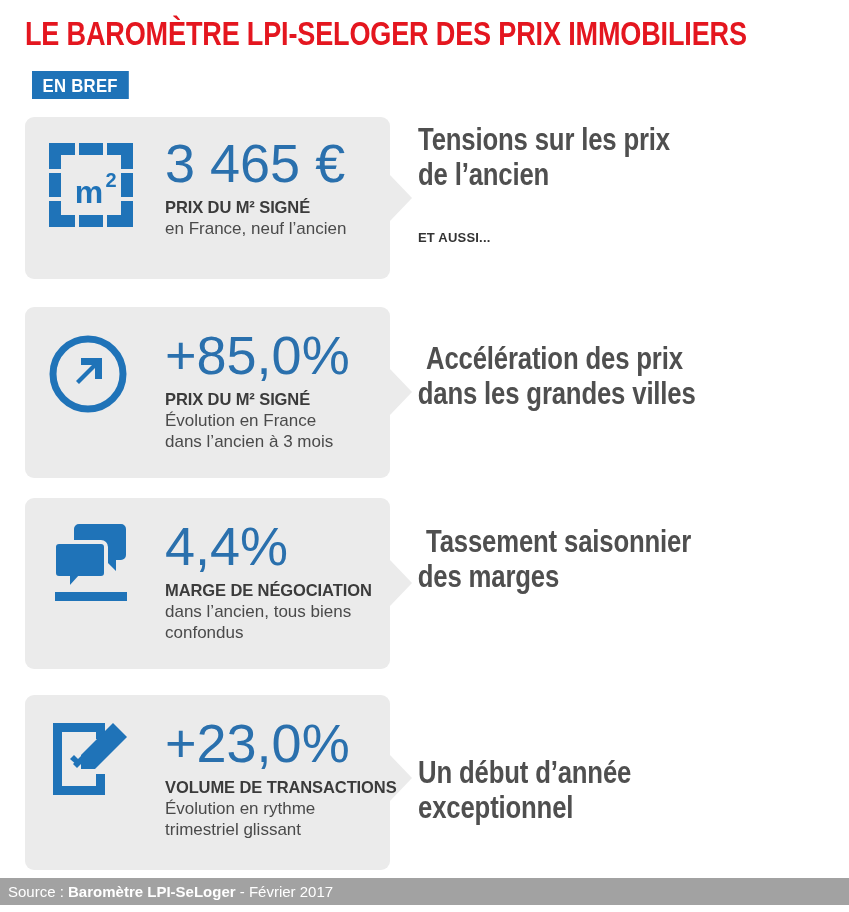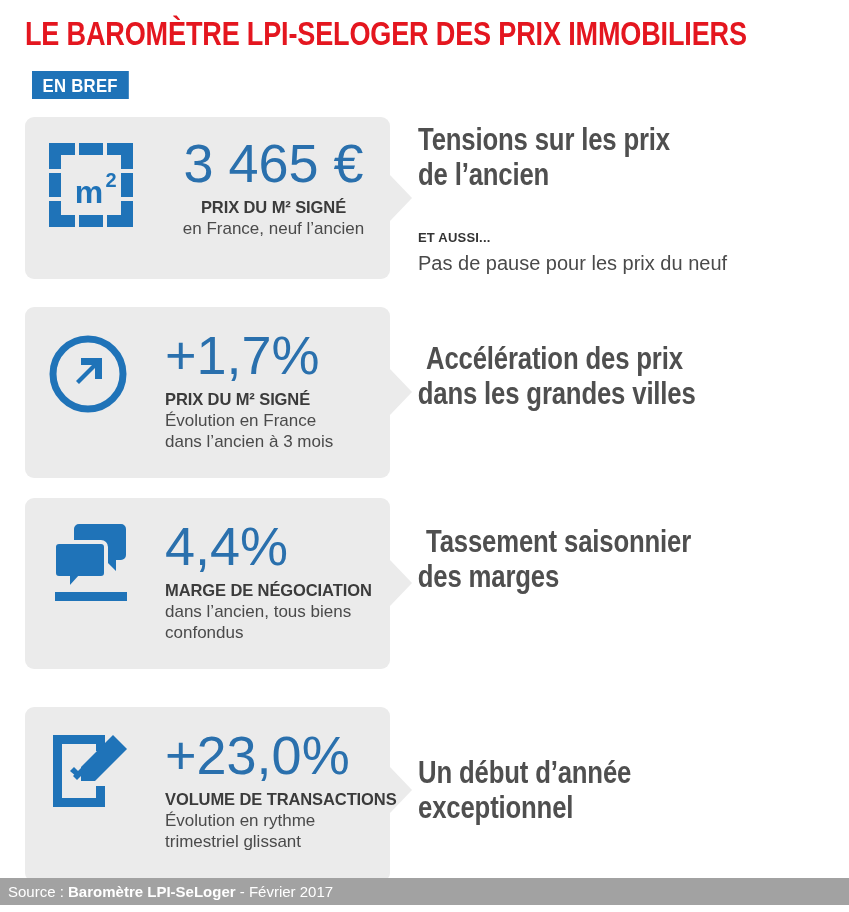--- a/index.html
+++ b/index.html
@@ -200,51 +200,50 @@
 
           <rect class="blue" x="32" y="2" width="24" height="12"></rect>
           <rect class="blue" x="32" y="74" width="24" height="12"></rect>
           <rect class="blue" x="2" y="32" width="12" height="24"></rect>
           <rect class="blue" x="74" y="32" width="12" height="24"></rect>
 
           <text x="42" y="62" text-anchor="middle" class="blue" style="font-family:'Liberation Sans',sans-serif;font-weight:bold;font-size:32px;">m</text>
           <text x="64" y="46" text-anchor="middle" class="blue" style="font-family:'Liberation Sans',sans-serif;font-weight:bold;font-size:20px;">2</text>
         </svg>
       </div>
-      <div class="stat-block" style="top:18px;text-align:center;">
+      <div class="stat-block" style="top:18px;">
         <div class="stat-value">3 465 €</div>
         <div class="stat-label" style="margin-top:6px;">PRIX DU M² SIGNÉ</div>
         <div class="stat-sub">en France, neuf l’ancien</div>
       </div>
     </div>
   </div>
 
   <div class="headline" style="top:5px;">
     <div>Tensions sur les prix</div>
     <div>de l’ancien</div>
   </div>
 
   <div class="et-aussi-wrap" style="top:112px;">
     <div class="et-aussi-label">ET AUSSI...</div>
-    <div class="et-aussi-text">Pas de pause pour les prix du neuf</div>
   </div>
 </div>
 
 <div class="row" style="top:307px;">
   <div class="card" style="top:0; height:171px;">
     <div class="card-tail" style="top:62px;"></div>
     <div class="card-inner">
       <div class="icon-wrap" style="top:26px;">
         <svg width="82" height="82" viewBox="0 0 82 82">
           <circle cx="41" cy="41" r="35" fill="none" stroke="#1f73b8" stroke-width="7"></circle>
           <path class="blue" d="M30 47 L46 31 H35 V24 H56 V45 H49 V34 L33 50 Z" transform="translate(-1,1)"></path>
         </svg>
       </div>
       <div class="stat-block" style="top:20px;">
-        <div class="stat-value">+1,7%</div>
+        <div class="stat-value">+85,0%</div>
         <div class="stat-label" style="margin-top:6px;">PRIX DU M² SIGNÉ</div>
         <div class="stat-sub">Évolution en France</div>
         <div class="stat-sub">dans l’ancien à 3 mois</div>
       </div>
     </div>
   </div>
 
   <div class="headline indent" style="top:34px;">
     <div>Accélération des prix</div>
     <div style="margin-left:-10px;">dans les grandes villes</div>
@@ -274,21 +273,21 @@
     </div>
   </div>
 
   <div class="headline indent" style="top:26px;">
     <div>Tassement saisonnier</div>
     <div style="margin-left:-10px;">des marges</div>
   </div>
 </div>
 
 <div class="row" style="top:695px;">
-  <div class="card" style="top:12px; height:175px;">
+  <div class="card" style="top:0; height:175px;">
     <div class="card-tail" style="top:60px;"></div>
     <div class="card-inner">
       <div class="icon-wrap" style="top:24px;">
         <svg width="88" height="80" viewBox="0 0 88 80">
 
           <path class="blue" d="M6 4 h52 v16 h-9 V13 H15 v54 h34 v-12 h9 v21 h-52 Z"></path>
 
           <path class="blue" d="M23 40 l4 -4 l7 7 l-3 4 Z"></path>
           <path class="blue" d="M34 37 l4 4 l-8 8 l-4 -4 Z"></path>
 

